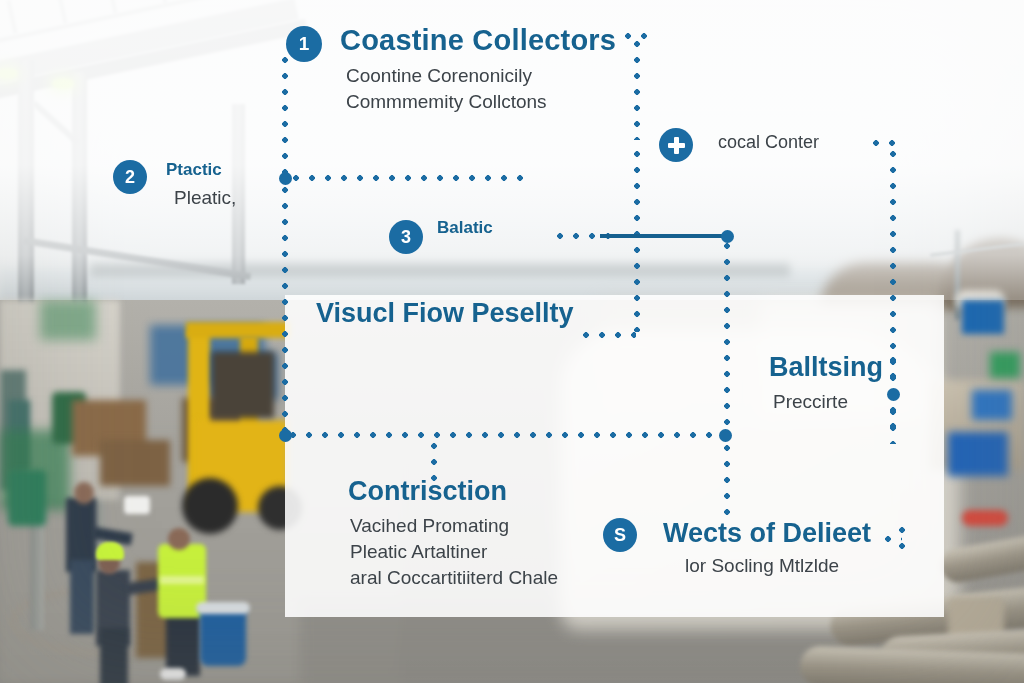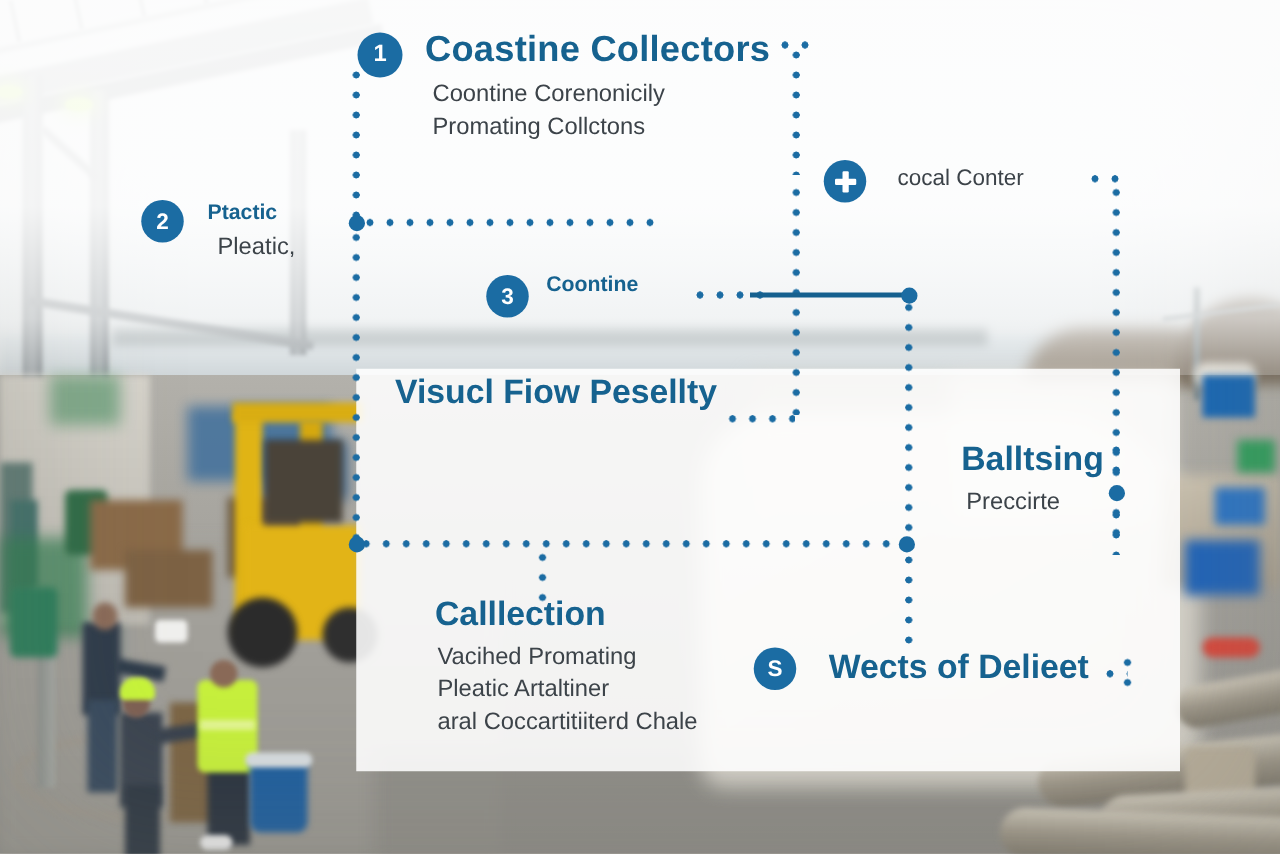--- a/index.html
+++ b/index.html
@@ -291,21 +291,21 @@
 
   <div class="conn dot-h" style="left:880px;top:536px;width:22px;"></div>
   <div class="conn dot-v" style="left:899px;top:522px;height:34px;"></div>
 
   <div class="blk" style="left:286px;top:26px;">
     <div class="badge" style="position:relative;">1</div>
   </div>
   <div class="blk" style="left:340px;top:24px;">
     <div class="title t-xl">Coastine Collectors</div>
     <div class="sub s-md" style="margin-top:6px;padding-left:6px;">Coontine Corenonicily</div>
-    <div class="sub s-md" style="padding-left:6px;">Promating Collctons</div>
+    <div class="sub s-md" style="padding-left:6px;">Commmemity Collctons</div>
   </div>
 
   <div class="blk" style="left:113px;top:160px;">
     <div class="badge sm" style="position:relative;">2</div>
   </div>
   <div class="blk" style="left:166px;top:160px;">
     <div class="title t-md">Ptactic</div>
     <div class="sub s-md" style="margin-top:5px;padding-left:8px;">Pleatic,</div>
   </div>
 
@@ -316,39 +316,40 @@
     </div>
   </div>
   <div class="blk" style="left:708px;top:126px;">
     <div class="sub s-sm" style="margin-top:4px;padding-left:10px;">cocal Conter</div>
   </div>
 
   <div class="blk" style="left:389px;top:220px;">
     <div class="badge sm" style="position:relative;">3</div>
   </div>
   <div class="blk" style="left:437px;top:218px;">
-    <div class="title t-md">Coontine</div>
+    <div class="title t-md">Balatic</div>
   </div>
 
   <div class="blk" style="left:316px;top:298px;">
     <div class="title t-lg">Visucl Fiow Pesellty</div>
   </div>
 
   <div class="blk" style="left:769px;top:352px;">
     <div class="title t-lg">Balltsing</div>
     <div class="sub s-md" style="margin-top:6px;padding-left:4px;">Preccirte</div>
   </div>
 
   <div class="blk" style="left:348px;top:476px;">
-    <div class="title t-lg">Calllection</div>
+    <div class="title t-lg">Contrisction</div>
     <div class="sub s-md" style="margin-top:6px;padding-left:2px;">Vacihed Promating</div>
     <div class="sub s-md" style="padding-left:2px;">Pleatic Artaltiner</div>
     <div class="sub s-md" style="padding-left:2px;">aral Coccartitiiterd Chale</div>
   </div>
 
   <div class="blk" style="left:603px;top:518px;">
     <div class="badge sm" style="position:relative;">S</div>
   </div>
   <div class="blk" style="left:650px;top:518px;margin-left:13px;">
     <div class="title t-lg">Wects of Delieet</div>
+    <div class="sub s-md" style="margin-top:4px;padding-left:22px;">lor Socling Mtlzlde</div>
   </div>
 
 </div>
 
 </body></html>

